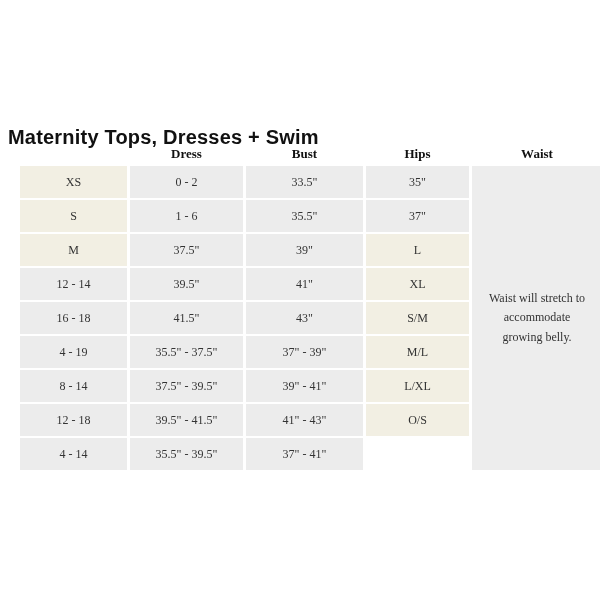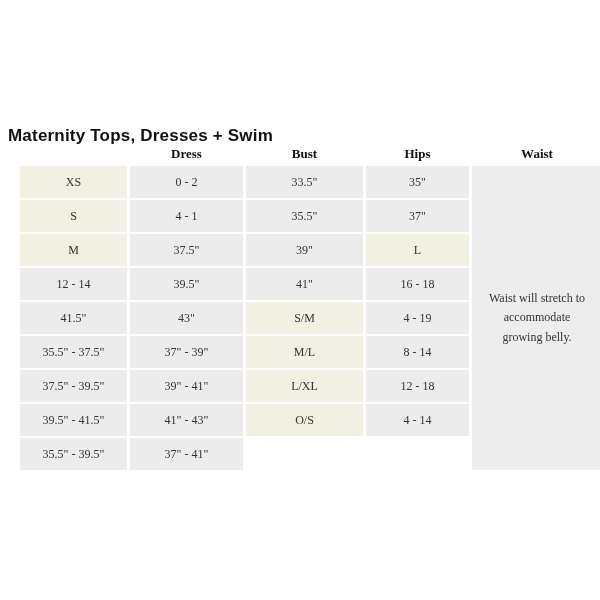--- a/index.html
+++ b/index.html
@@ -11,21 +11,21 @@
     width: 600px;
     height: 600px;
     position: relative;
     font-family: "Liberation Sans", sans-serif;
     overflow: hidden;
   }
   .page-title {
     position: absolute;
     left: 8px;
     top: 126px;
-    font-size: 17px;
+    font-size: 20px;
     font-weight: bold;
     color: #111111;
     letter-spacing: 0.2px;
   }
   .size-chart {
     position: absolute;
     left: 20px;
     top: 144px;
     display: grid;
     grid-template-columns: 107px 113px 117px 103px 130px;
@@ -77,33 +77,34 @@
   <div class="hcell">Waist</div>
 
   <div class="cell waist">Waist will stretch to accommodate growing belly.</div>
 
   <div class="cell size">XS</div>
   <div class="cell">0 - 2</div>
   <div class="cell">33.5"</div>
   <div class="cell">35"</div>
 
   <div class="cell size">S</div>
-  <div class="cell">4 - 1</div>
+  <div class="cell">1 - 6</div>
   <div class="cell">35.5"</div>
   <div class="cell">37"</div>
 
   <div class="cell size">M</div>
   <div class="cell">37.5"</div>
   <div class="cell">39"</div>
 
   <div class="cell size">L</div>
   <div class="cell">12 - 14</div>
   <div class="cell">39.5"</div>
   <div class="cell">41"</div>
 
+  <div class="cell size">XL</div>
   <div class="cell">16 - 18</div>
   <div class="cell">41.5"</div>
   <div class="cell">43"</div>
 
   <div class="cell size">S/M</div>
   <div class="cell">4 - 19</div>
   <div class="cell">35.5" - 37.5"</div>
   <div class="cell">37" - 39"</div>
 
   <div class="cell size">M/L</div>

